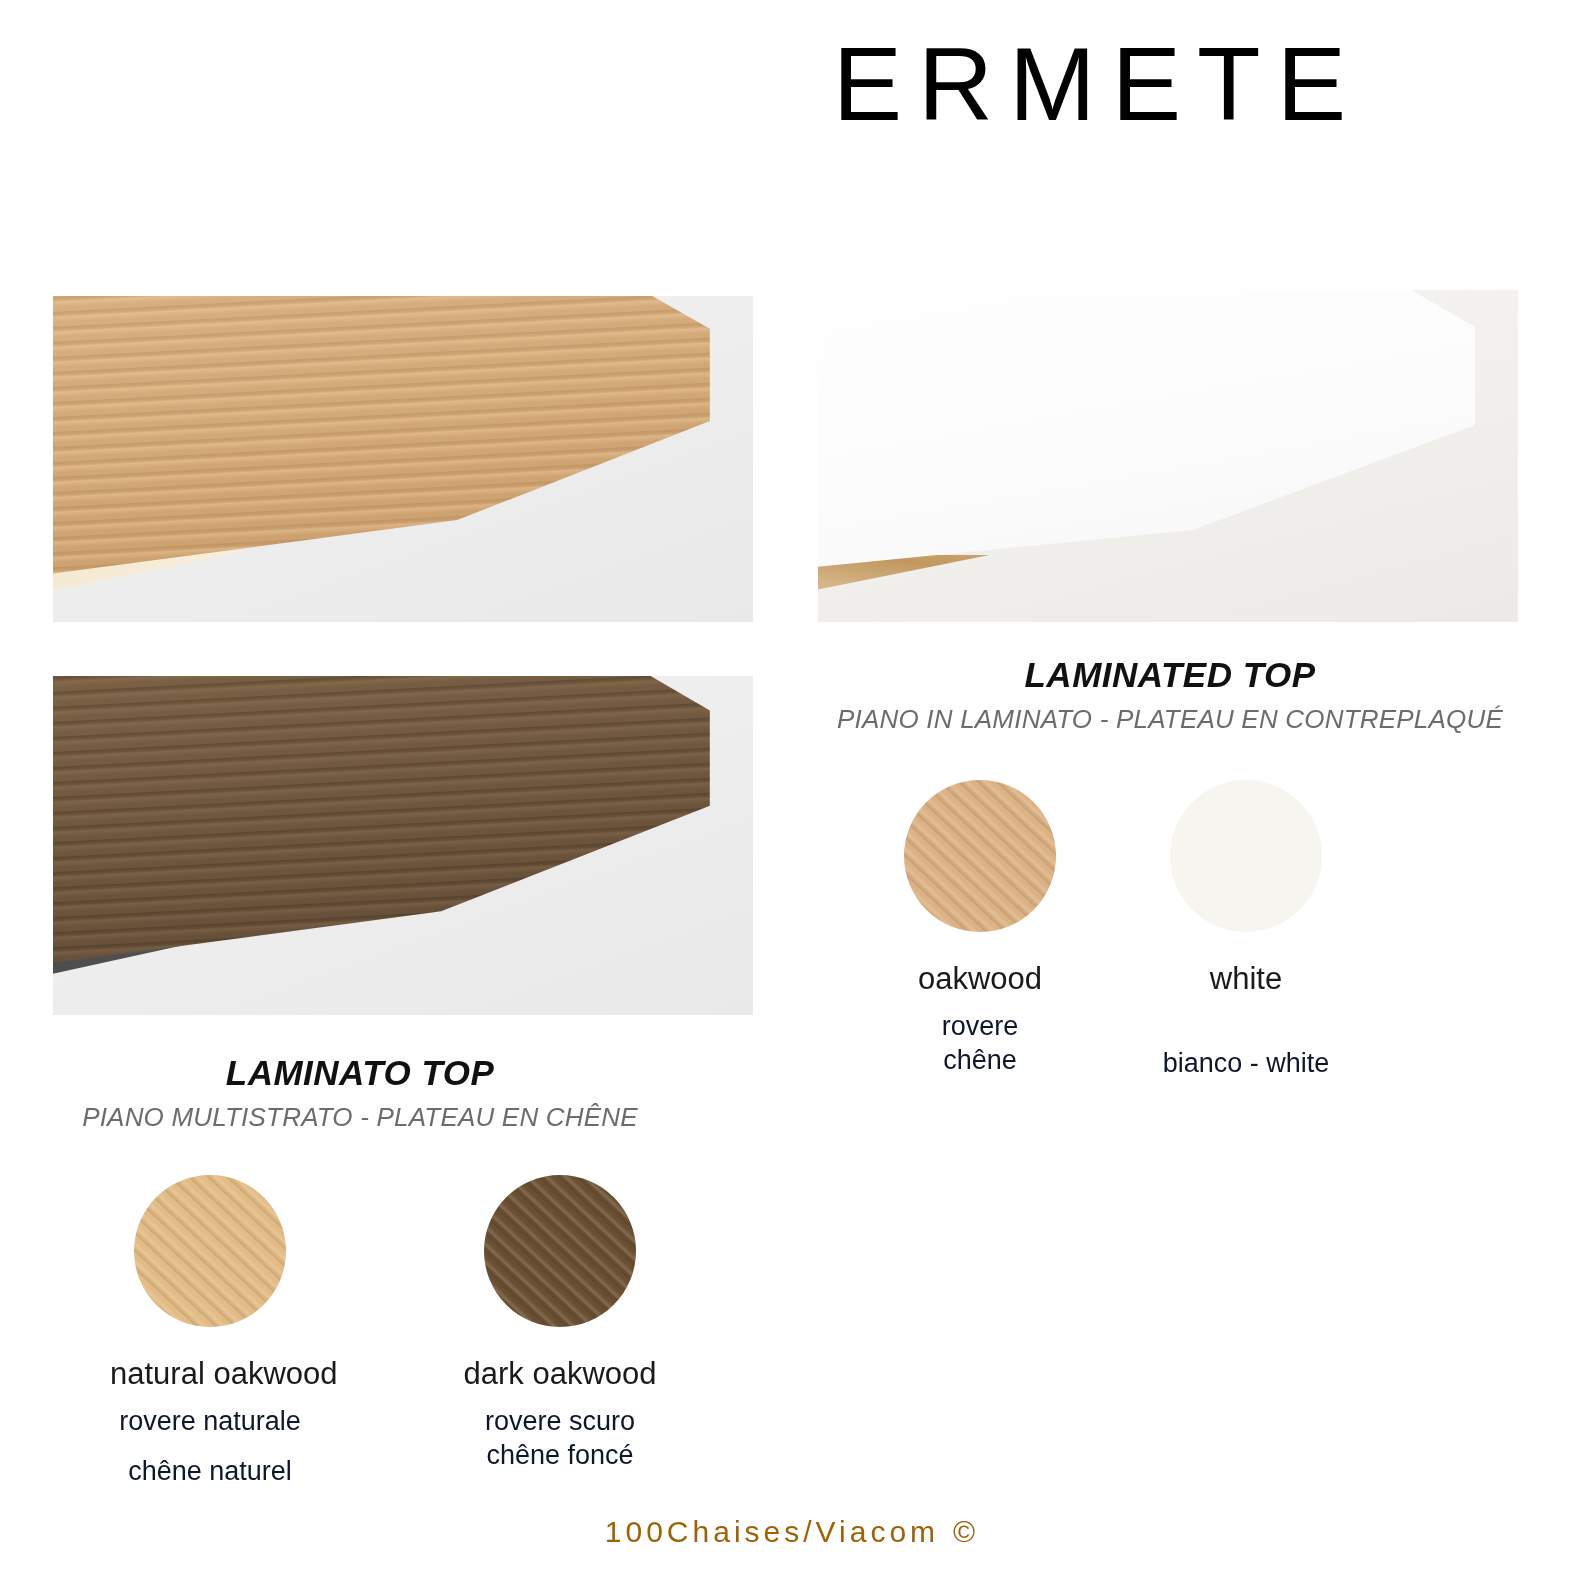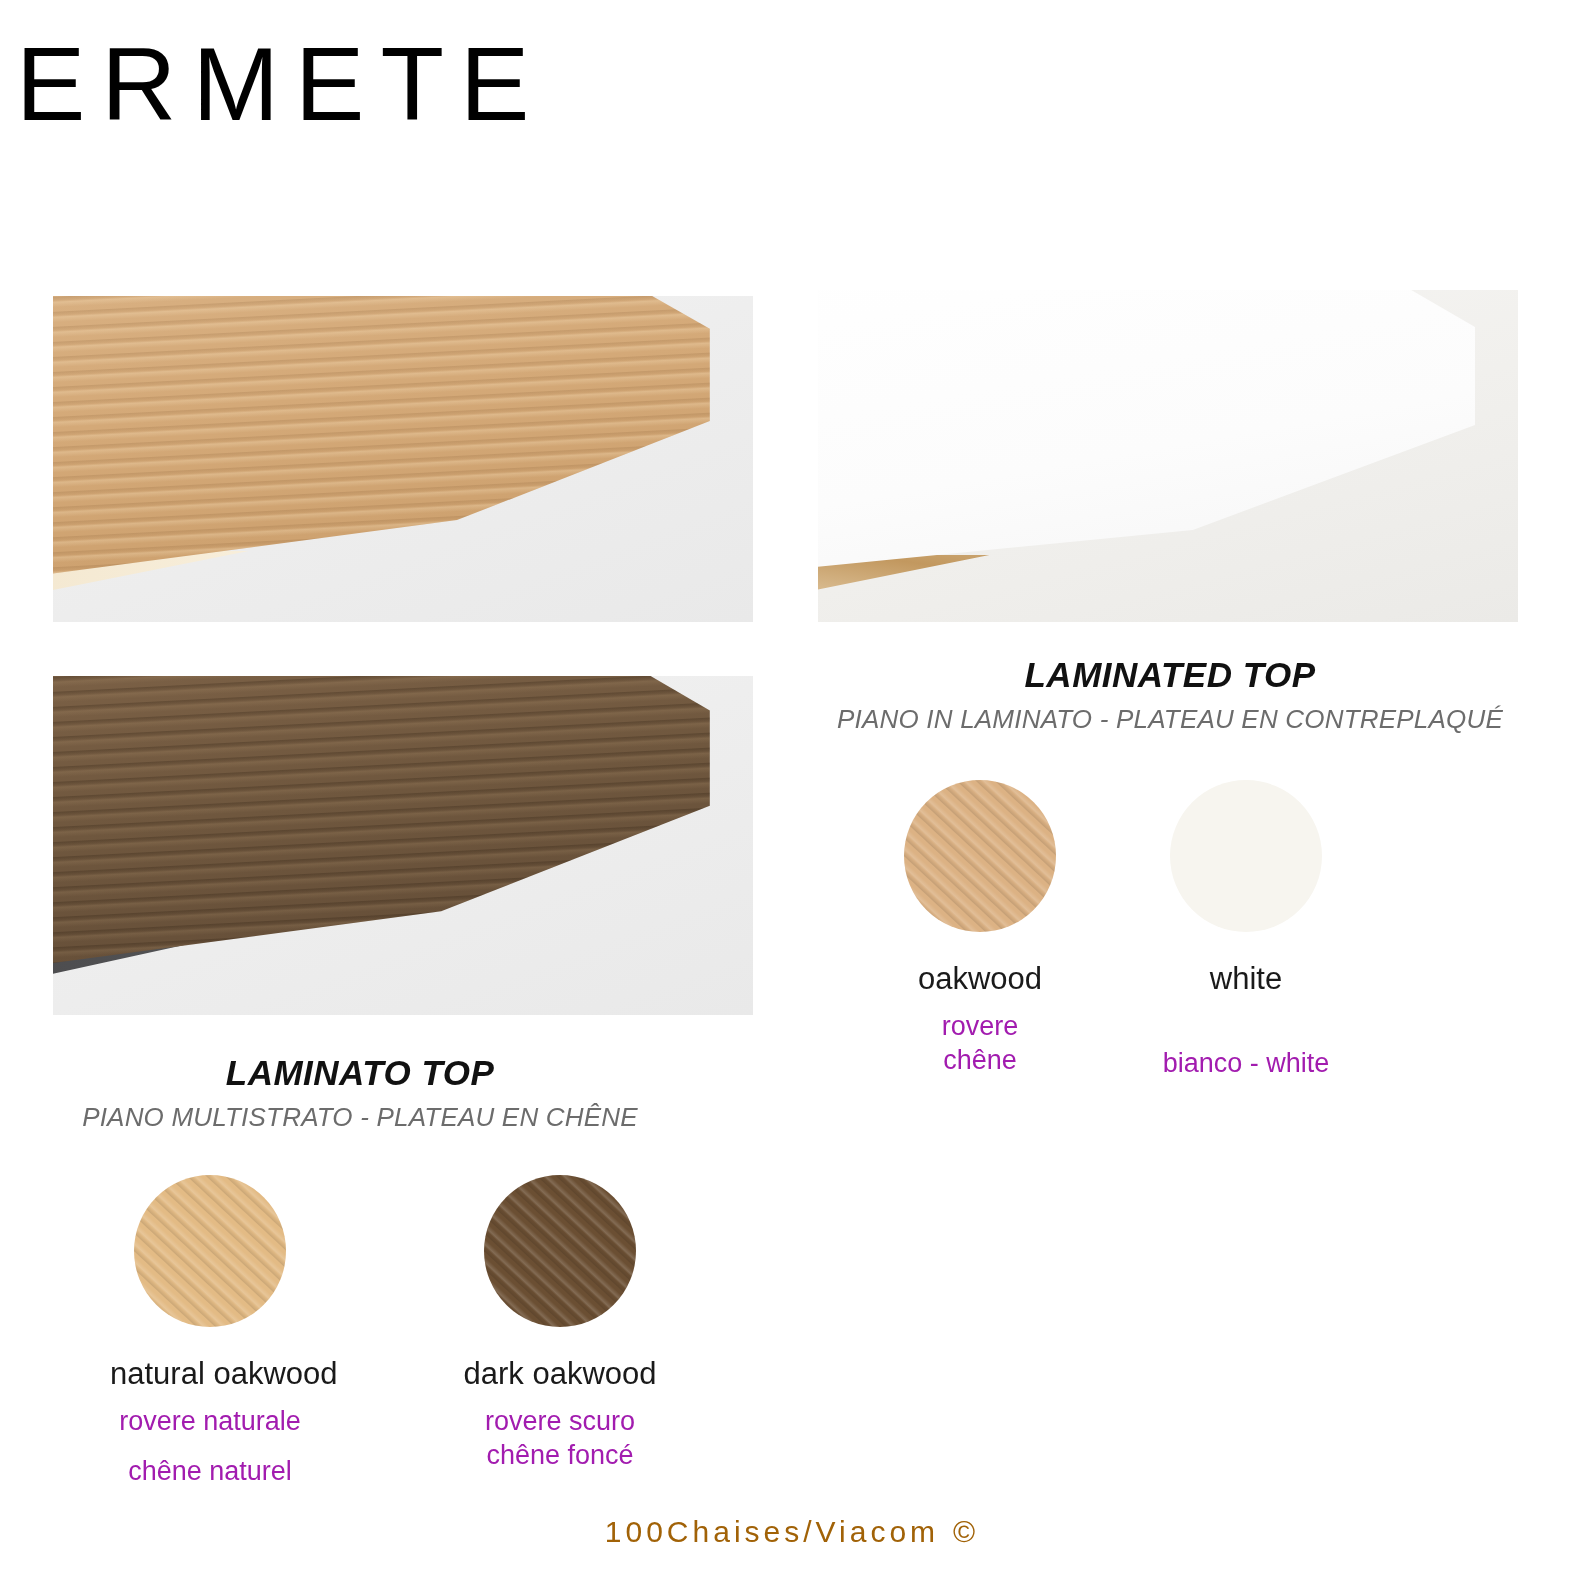--- a/index.html
+++ b/index.html
@@ -6,21 +6,21 @@
   body{
     width:1580px;height:1580px;
     background:#ffffff;
     font-family:"Liberation Sans","DejaVu Sans",sans-serif;
     position:relative;
     overflow:hidden;
     -webkit-font-smoothing:antialiased;
   }
 
   
-  .header{position:absolute;left:0;top:0;width:1362px;text-align:left;}
+  .header{position:absolute;left:0;top:0;width:1362px;text-align:right;}
   .brand-title{
     font-size:104px;
     line-height:0.98;
     font-weight:400;
     letter-spacing:16px;
     color:#000000;
     margin-top:34px;
     text-indent:16px;
   }
   .designer-line{
@@ -148,21 +148,21 @@
   .swatch-name{
     font-size:31px;
     font-weight:400;
     color:#1a1a1a;
     margin-top:29px;
     white-space:nowrap;
   }
   .swatch-alt{
     font-size:27px;
     font-weight:400;
-    color:#a21caf;
+    color:#0f172a;
     line-height:1.25;
     margin-top:13px;
     white-space:nowrap;
   }
 
   
   #footer{
     position:absolute;left:0;top:1515px;width:1580px;
     text-align:center;
     color:#a16207;

